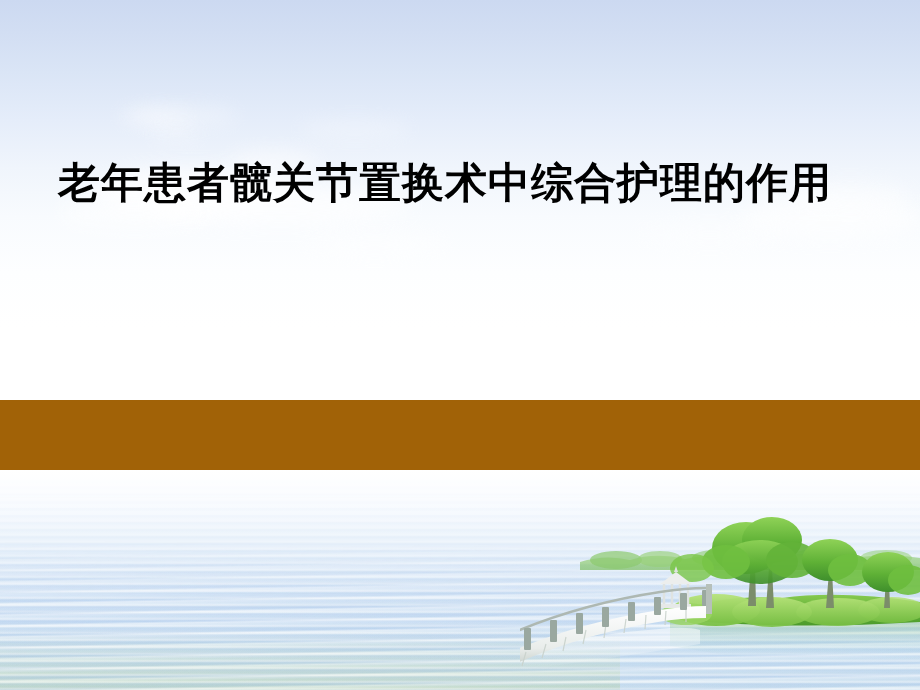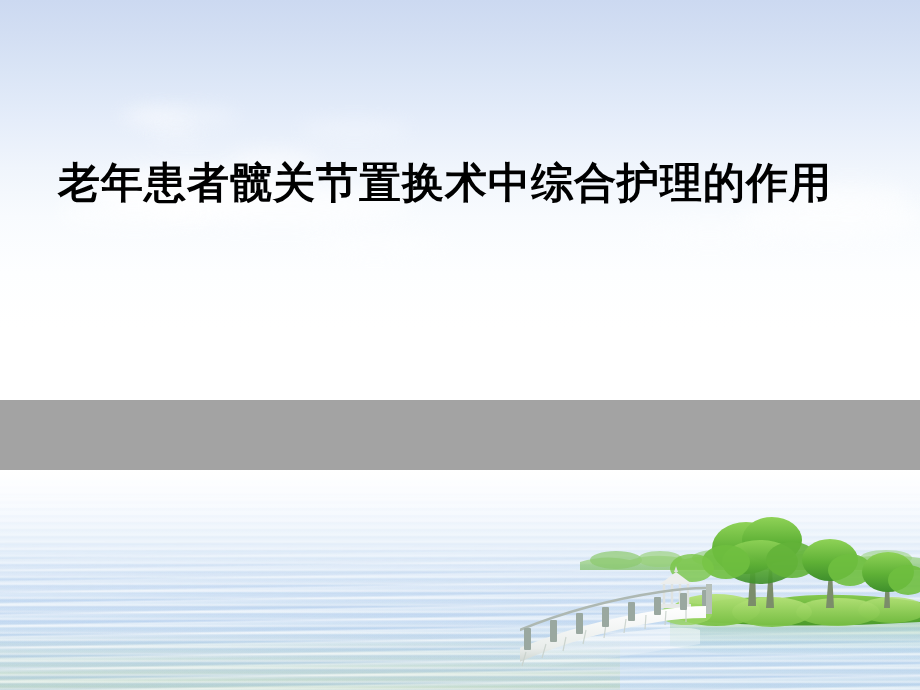--- a/index.html
+++ b/index.html
@@ -11,21 +11,21 @@
   body {
     font-family: "Liberation Sans", sans-serif;
   }
 
   
   .slide {
     position: relative;
     width: 920px;
     height: 690px;
     overflow: hidden;
-    background: #a3a3a3;
+    background: #a16207;
     text-decoration: underline;
   }
 
   
   .sky {
     position: absolute;
     left: 0; top: 0;
     width: 920px;
     height: 400px;
     background: linear-gradient(to bottom,

